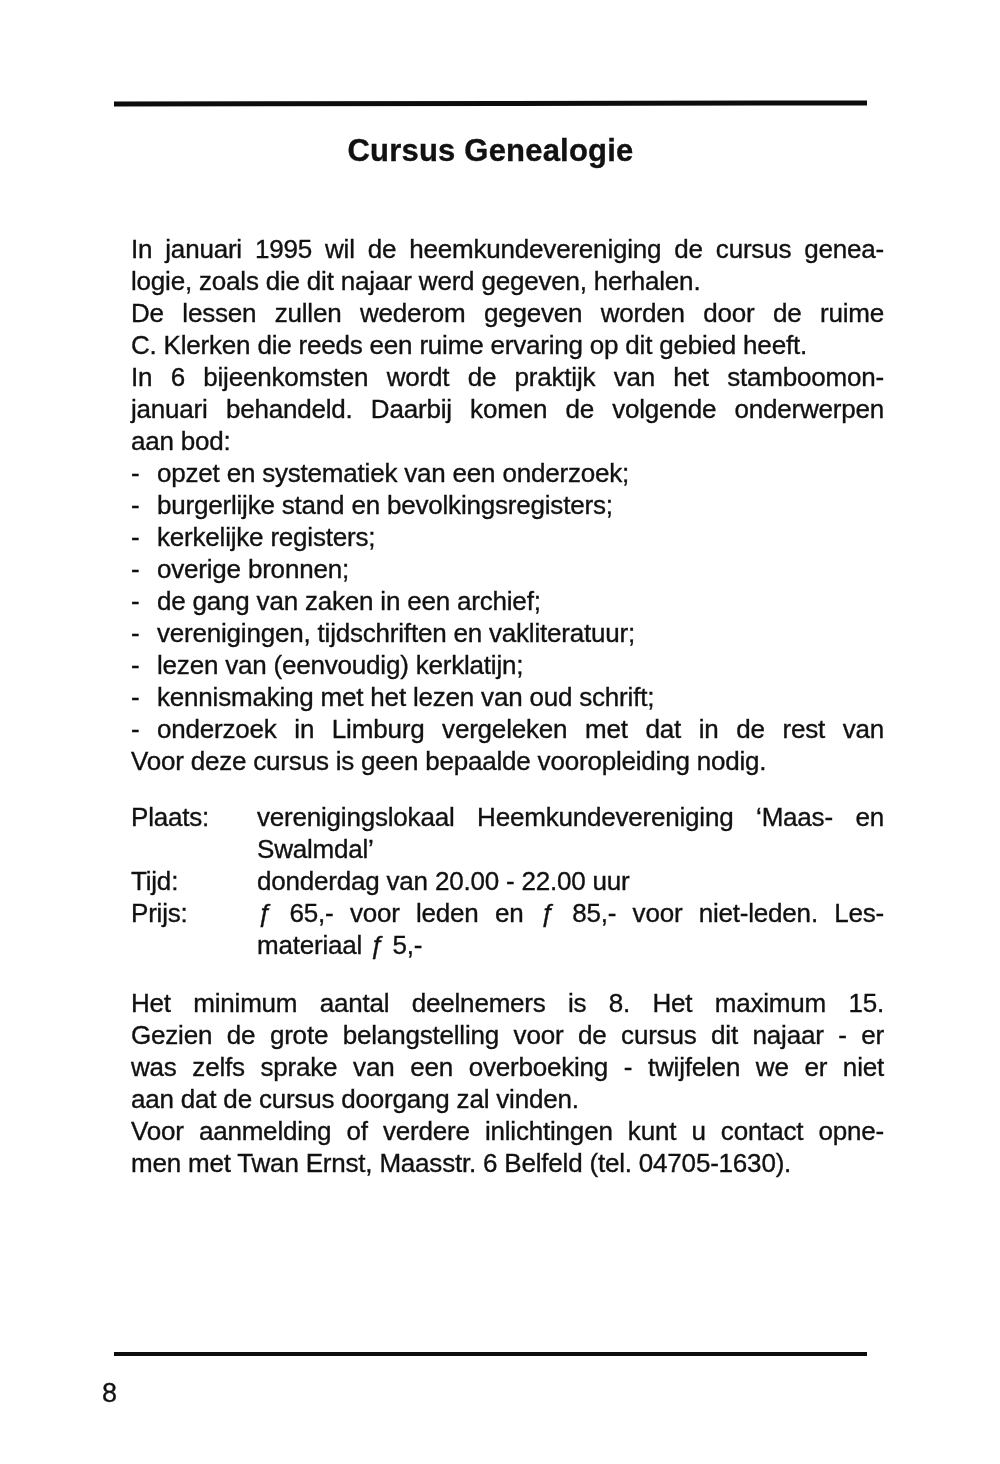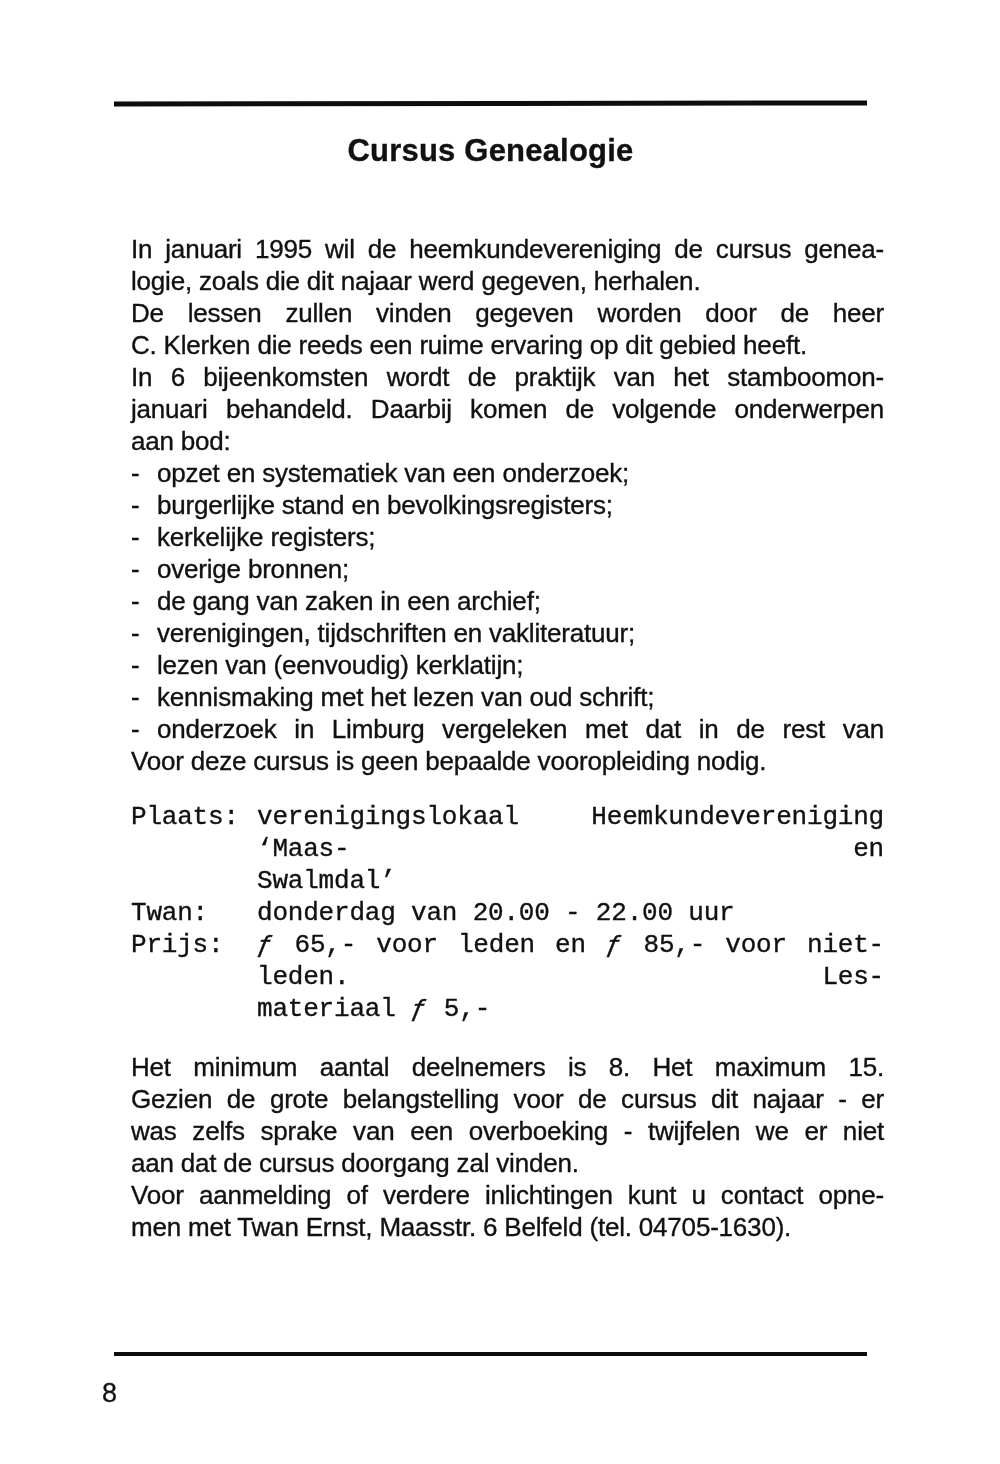--- a/index.html
+++ b/index.html
@@ -47,21 +47,21 @@
   .line { text-align: left; white-space: nowrap; }
   .line.just {
     text-align: justify;
     text-align-last: justify;
     white-space: normal;
     word-spacing: 1px;
   }
   .topic { display: flex; }
   .topic .bullet { width: 26px; flex: 0 0 26px; }
   .topic .topic-text { flex: 1; min-width: 0; }
-  .details { margin-top: 24px; margin-bottom: 26px; font-family: Liberation Mono, monospace; }
+  .details { margin-top: 24px; margin-bottom: 26px; }
   .detail-row { display: flex; }
   .detail-label { width: 126px; flex: 0 0 126px; }
   .detail-value { flex: 1; min-width: 0; }
   .guilder { font-style: italic; padding-right: 2px; }
   .page-number {
     position: absolute;
     left: 102px; top: 1346px;
     font-size: 27px;
   }
 </style>
@@ -74,21 +74,21 @@
 
   <h1 class="title">Cursus Genealogie</h1>
 
   <div class="text-col">
 
     <div class="para">
         <div class="line just">In januari 1995 wil de heemkundevereniging de cursus genea-</div>
         <div class="line">logie, zoals die dit najaar werd gegeven, herhalen.</div>
       </div>
     <div class="para">
-        <div class="line just">De lessen zullen vinden gegeven worden door de heer</div>
+        <div class="line just">De lessen zullen wederom gegeven worden door de ruime</div>
         <div class="line">C. Klerken die reeds een ruime ervaring op dit gebied heeft.</div>
       </div>
     <div class="para">
         <div class="line just">In 6 bijeenkomsten wordt de praktijk van het stamboomon-</div>
         <div class="line just">januari behandeld. Daarbij komen de volgende onderwerpen</div>
         <div class="line">aan bod:</div>
       </div>
 
     <div class="topic-list">
         <div class="topic">
@@ -153,21 +153,21 @@
 
     <div class="details">
         <div class="detail-row">
           <div class="detail-label">Plaats:</div>
           <div class="detail-value">
             <div class="line just">verenigingslokaal Heemkundevereniging ‘Maas- en</div>
             <div class="line">Swalmdal’</div>
           </div>
         </div>
         <div class="detail-row">
-          <div class="detail-label">Twan:</div>
+          <div class="detail-label">Tijd:</div>
           <div class="detail-value">
             <div class="line">donderdag van 20.00 - 22.00 uur</div>
           </div>
         </div>
         <div class="detail-row">
           <div class="detail-label">Prijs:</div>
           <div class="detail-value">
             <div class="line just"><span class="guilder">ƒ</span> 65,- voor leden en <span class="guilder">ƒ</span> 85,- voor niet-leden. Les-</div>
             <div class="line">materiaal <span class="guilder">ƒ</span> 5,-</div>
           </div>

